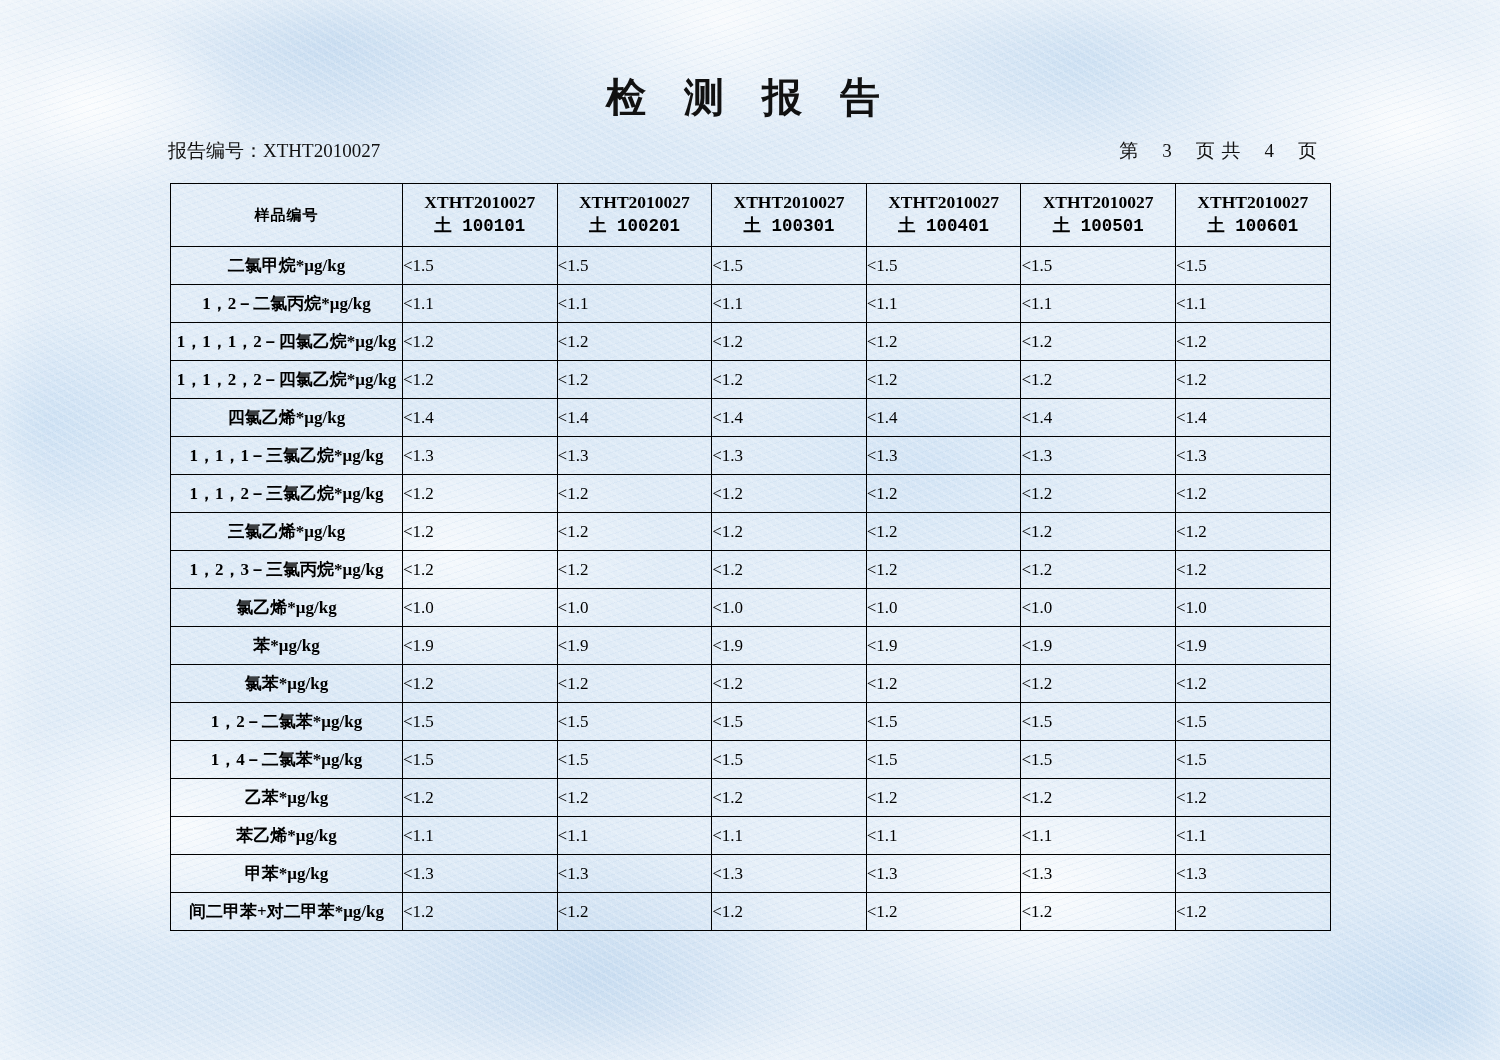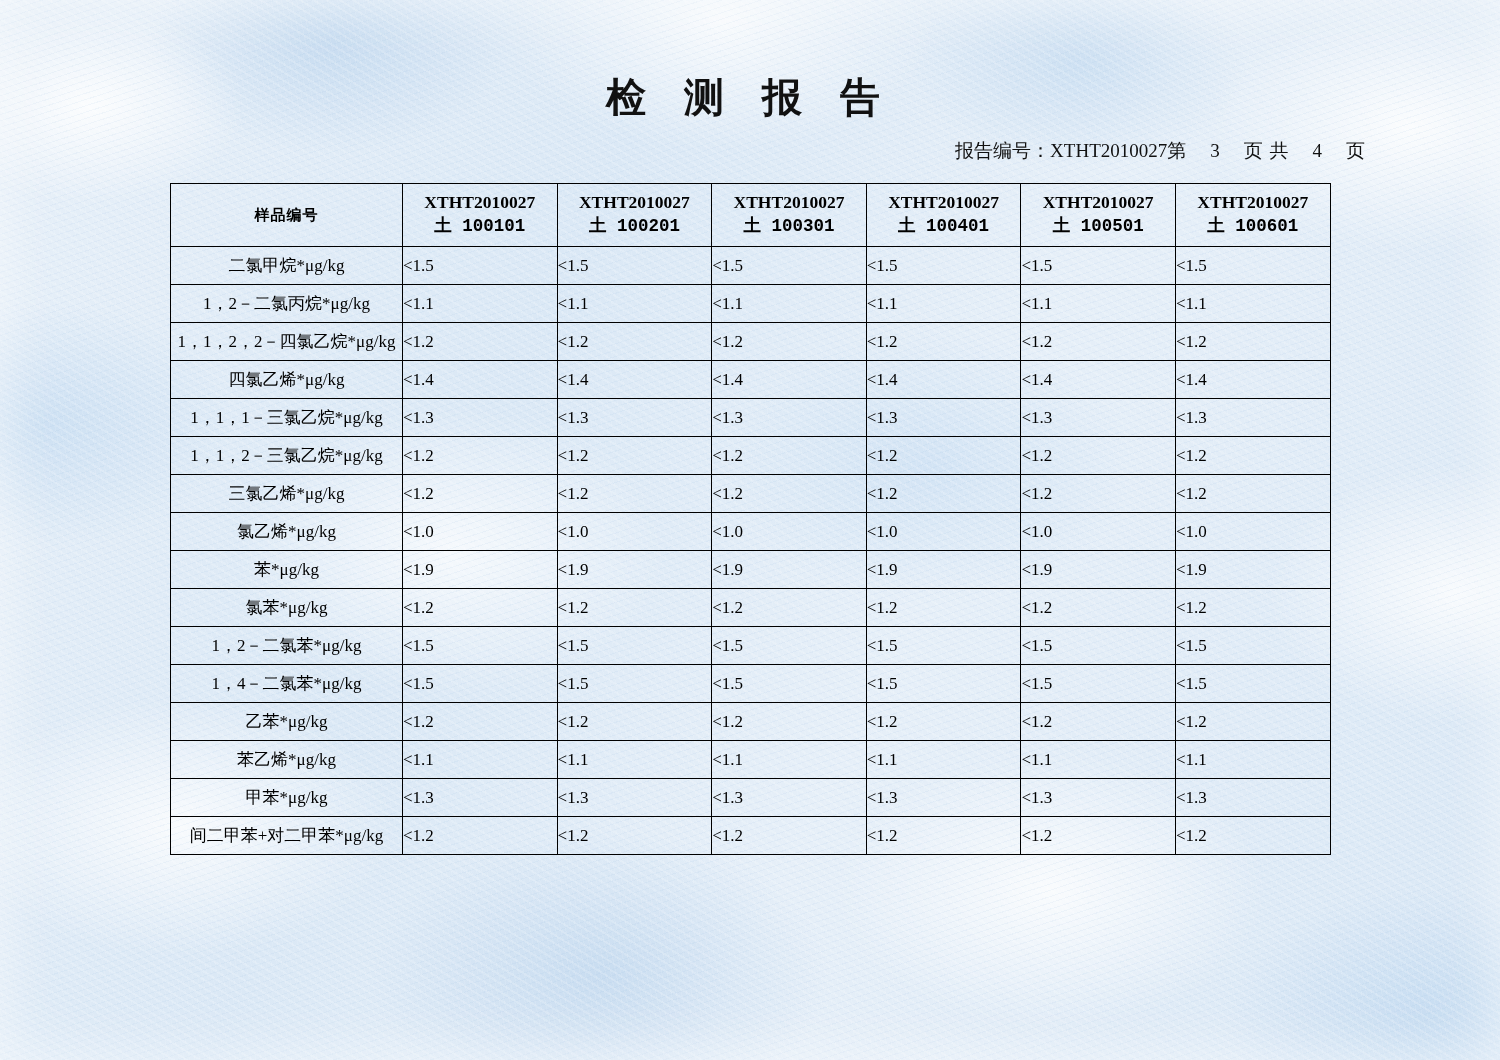--- a/index.html
+++ b/index.html
@@ -70,25 +70,24 @@
     letter-spacing: 14px;
     color: #111;
   }
 
   .meta-row {
     position: absolute;
     top: 138px;
     left: 168px;
     width: 1150px;
     display: flex;
-    justify-content: flex-end;
+    justify-content: space-between;
     align-items: baseline;
     font-size: 19px;
     color: #111;
-    margin-left: 48px;
   }
   .report-no {
     white-space: pre;
   }
   .page-of {
     white-space: pre;
     letter-spacing: 1px;
   }
 
   table.report {
@@ -120,20 +119,21 @@
     letter-spacing: 1px;
   }
   table.report tbody td {
     height: 37px;
     vertical-align: middle;
   }
   td.param {
     text-align: center;
     font-size: 17.5px;
     padding: 0 6px;
+    font-weight: bold;
   }
   td.val {
     text-align: left;
     padding-left: 38px;
     font-size: 17px;
   }
   col.c0 { width: 232px; }
   col.cx { width: 154.6px; }
   .hdr-line2 { display: block; font-family: Liberation Mono, monospace; }
 </style>
@@ -207,20 +207,29 @@
       <tr>
         <td class="param">1，2－二氯丙烷*μg/kg</td>
         <td class="val">&lt;1.1</td>
         <td class="val">&lt;1.1</td>
         <td class="val">&lt;1.1</td>
         <td class="val">&lt;1.1</td>
         <td class="val">&lt;1.1</td>
         <td class="val">&lt;1.1</td>
       </tr>
       <tr>
+        <td class="param">1，1，1，2－四氯乙烷*μg/kg</td>
+        <td class="val">&lt;1.2</td>
+        <td class="val">&lt;1.2</td>
+        <td class="val">&lt;1.2</td>
+        <td class="val">&lt;1.2</td>
+        <td class="val">&lt;1.2</td>
+        <td class="val">&lt;1.2</td>
+      </tr>
+      <tr>
         <td class="param">1，1，2，2－四氯乙烷*μg/kg</td>
         <td class="val">&lt;1.2</td>
         <td class="val">&lt;1.2</td>
         <td class="val">&lt;1.2</td>
         <td class="val">&lt;1.2</td>
         <td class="val">&lt;1.2</td>
         <td class="val">&lt;1.2</td>
       </tr>
       <tr>
         <td class="param">四氯乙烯*μg/kg</td>
@@ -244,20 +253,29 @@
         <td class="param">1，1，2－三氯乙烷*μg/kg</td>
         <td class="val">&lt;1.2</td>
         <td class="val">&lt;1.2</td>
         <td class="val">&lt;1.2</td>
         <td class="val">&lt;1.2</td>
         <td class="val">&lt;1.2</td>
         <td class="val">&lt;1.2</td>
       </tr>
       <tr>
         <td class="param">三氯乙烯*μg/kg</td>
+        <td class="val">&lt;1.2</td>
+        <td class="val">&lt;1.2</td>
+        <td class="val">&lt;1.2</td>
+        <td class="val">&lt;1.2</td>
+        <td class="val">&lt;1.2</td>
+        <td class="val">&lt;1.2</td>
+      </tr>
+      <tr>
+        <td class="param">1，2，3－三氯丙烷*μg/kg</td>
         <td class="val">&lt;1.2</td>
         <td class="val">&lt;1.2</td>
         <td class="val">&lt;1.2</td>
         <td class="val">&lt;1.2</td>
         <td class="val">&lt;1.2</td>
         <td class="val">&lt;1.2</td>
       </tr>
       <tr>
         <td class="param">氯乙烯*μg/kg</td>
         <td class="val">&lt;1.0</td>

